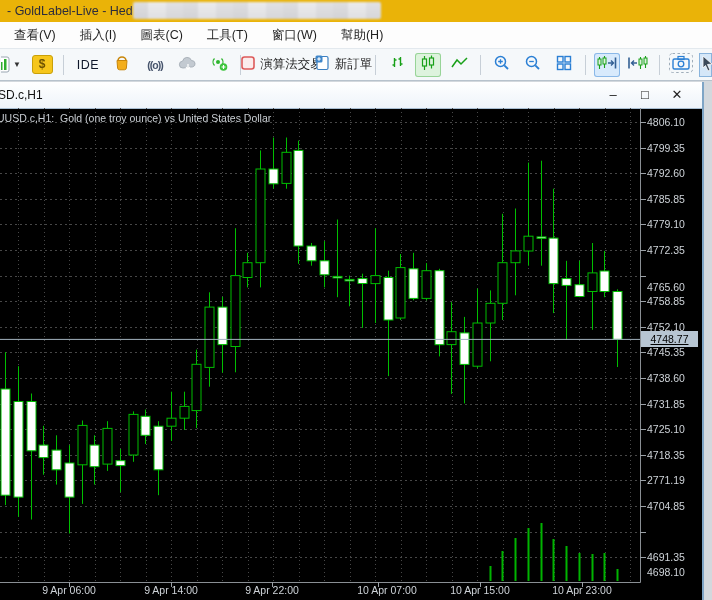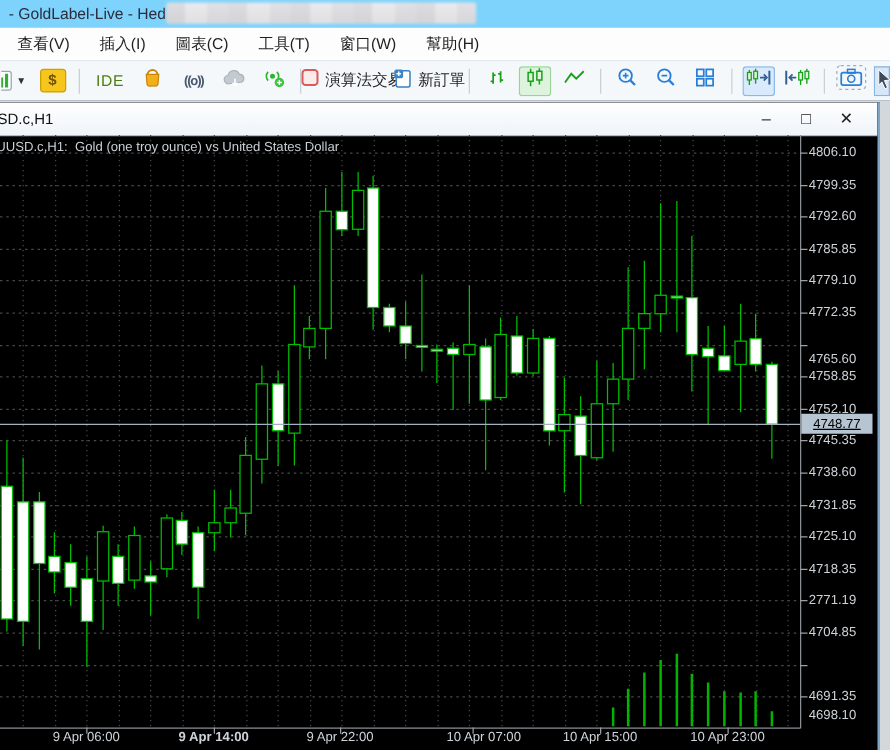--- a/index.html
+++ b/index.html
@@ -1,35 +1,35 @@
 <!DOCTYPE html>
 <html><head>
 <meta charset="utf-8">
 <style>
   html,body{margin:0;padding:0;background:#888;}
   .screen{position:relative;width:712px;height:600px;background:#d3d8dd;overflow:hidden;
           font-family:"Liberation Sans",sans-serif;-webkit-font-smoothing:antialiased;}
   
-  .titlebar{position:absolute;left:0;top:0;width:712px;height:22px;background:#7dd3fc;border-bottom:1px solid #0ea5e9;}
+  .titlebar{position:absolute;left:0;top:0;width:712px;height:22px;background:#eab308;border-bottom:1px solid #0ea5e9;}
   .titlebar .ttext{position:absolute;left:7px;top:4px;font-size:12.5px;color:#2c2c3c;white-space:pre;}
   .redaction{position:absolute;left:133px;top:2px;width:248px;height:17px;border-radius:2px;
      background:repeating-linear-gradient(90deg,#e7e7e9 0 15px,#f5f5f6 15px 33px,#ebebed 33px 50px),
                 linear-gradient(#f4f4f5,#e9e9eb);background-blend-mode:multiply;filter:blur(1.3px);}
   
   .menubar{position:absolute;left:0;top:22px;width:712px;height:26px;background:#fdfdfd;display:flex;align-items:center;padding-left:2px;}
   .menu-item{font-size:12.5px;color:#1f1f1f;padding:4px 12px;cursor:default;}
   
   .toolbar{position:absolute;left:0;top:48px;width:712px;height:31px;background:#f5f8fa;
            border-top:1px solid #e3e9ee;border-bottom:1px solid #b7c2cc;display:flex;align-items:center;gap:5px;}
   .tbtn{height:24px;min-width:22px;display:flex;align-items:center;justify-content:center;border-radius:3px;padding:0 2px;}
   .tbtn .tlabel{font-size:12.5px;color:#1f1f1f;margin-left:4px;white-space:nowrap;}
   .sel-green{background:#ddf3dd;box-shadow:0 0 0 1px #98d498 inset;}
   .sel-blue{background:#d8eafc;box-shadow:0 0 0 1px #8ab8e8 inset;}
   .tsep{width:1px;height:20px;background:#c7cfd7;margin:0 3px;flex:0 0 auto;}
-  .ide-label{font-size:12.5px;color:#4d7c0f;letter-spacing:.5px;}
+  .ide-label{font-size:12.5px;color:#0f172a;letter-spacing:.5px;}
   .coin{width:19px;height:17px;background:#f6c61c;border:1px solid #c9a009;border-radius:3px;
         font-size:12px;font-weight:bold;color:#6e5200;text-align:center;line-height:16px;}
   .cutbox{width:11px;height:20px;overflow:hidden;margin-left:0;}
   .caret{font-size:8px;color:#333;margin-left:1px;}
   .signal-txt{font-size:10.5px;font-weight:bold;color:#46546c;letter-spacing:-1px;}
   .cursor-tile{margin-left:auto;width:13px;height:24px;background:#d5e7f8;box-shadow:0 0 0 1px #8ab4dc inset;overflow:hidden;flex:0 0 auto;}
   
   .cwin{position:absolute;left:-3px;top:82px;width:705px;height:518px;background:#000;
         border-right:2px solid #7fa5c6;overflow:hidden;}
   .cw-title{position:absolute;left:0;top:0;width:100%;height:26px;
@@ -473,21 +473,21 @@
         <span class="plabel" style="top: 316px;">4731.85</span>
         <span class="plabel" style="top: 341px;">4725.10</span>
         <span class="plabel" style="top: 367px;">4718.35</span>
         <span class="plabel" style="top: 392px;">2771.19</span>
         <span class="plabel" style="top: 418px;">4704.85</span>
         <span class="plabel" style="top: 444px; margin-top: 40px;">4698.10</span>
         <span class="plabel" style="top: 469px;">4691.35</span>
       </div>
     <div id="time-axis">
         <span class="tlabel2" style="left: 72px;">9 Apr 06:00</span>
-        <span class="tlabel2" style="left: 174px; font-weight: bold;">9 Apr 14:00</span>
+        <span class="tlabel2" style="left: 174px;">9 Apr 14:00</span>
         <span class="tlabel2" style="left: 275px;">9 Apr 22:00</span>
         <span class="tlabel2" style="left: 390px;">10 Apr 07:00</span>
         <span class="tlabel2" style="left: 483px;">10 Apr 15:00</span>
         <span class="tlabel2" style="left: 585px;">10 Apr 23:00</span>
       </div>
     <div class="price-badge" style="top: 249px; text-decoration: underline;">4748.77</div>
   </div>
 
 </div>
 

